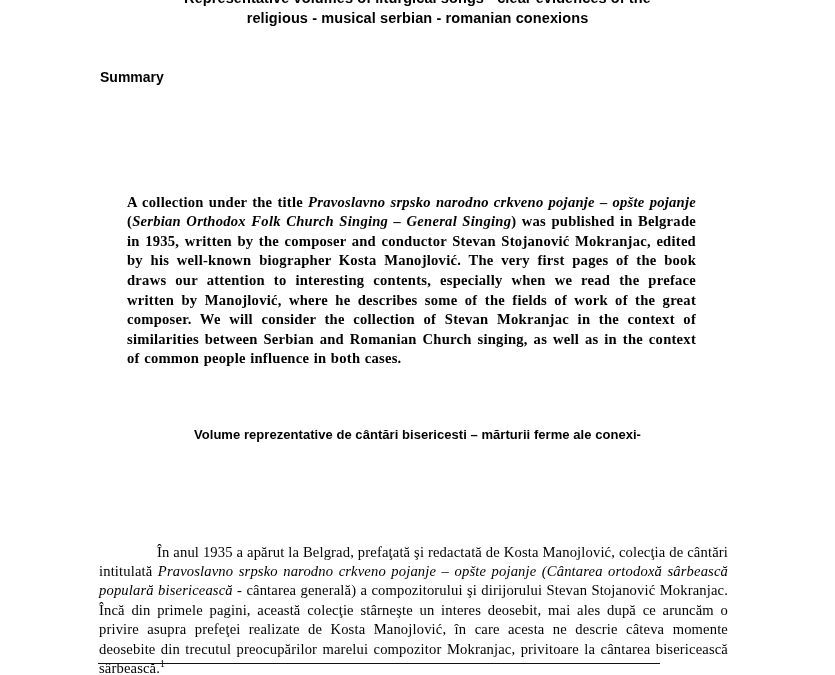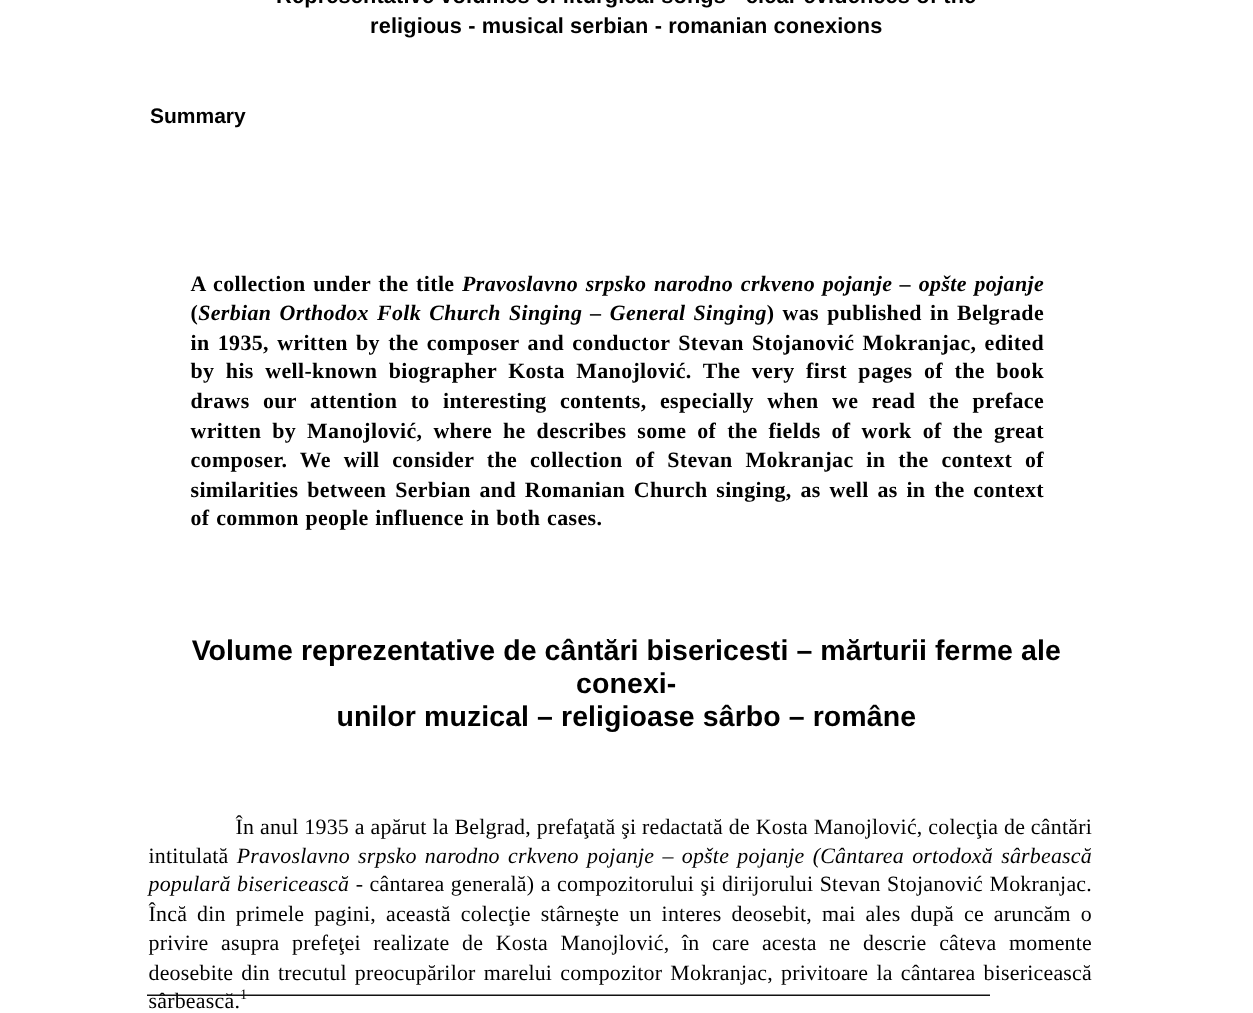--- a/index.html
+++ b/index.html
@@ -42,21 +42,21 @@
     font-family: "Liberation Sans", sans-serif;
     font-weight: bold;
     font-size: 14px;
     line-height: 18px;
   }
 
   
   .en-abstract {
     position: absolute;
     left: 127px;
-    top: 166px;
+    top: 178px;
     width: 569px;
     font-family: "Liberation Serif", serif;
     font-weight: bold;
     font-size: 14.6px;
     line-height: 19.6px;
     text-align: justify;
     text-justify: inter-word;
     letter-spacing: 0.25px;
     word-spacing: 0.6px;
   }
@@ -64,21 +64,21 @@
 
   
   .ro-title {
     position: absolute;
     left: 100px;
     top: 424px;
     width: 635px;
     text-align: center;
     font-family: "Liberation Sans", sans-serif;
     font-weight: bold;
-    font-size: 19px;
+    font-size: 13px;
     line-height: 22px;
     letter-spacing: 0.05px;
   }
   .ro-title .line { display: block; }
 
   
   .ro-body {
     position: absolute;
     left: 99px;
     top: 528px;
@@ -117,20 +117,19 @@
     <span class="line">Representative volumes of liturgical songs - clear evidences of the</span>
     <span class="line">religious - musical serbian - romanian conexions</span>
   </div>
 
   <div class="summary-heading">Summary</div>
 
   <p class="en-abstract"><span>A collection under the title </span><i>Pravoslavno srpsko narodno crkveno pojanje – opšte pojanje</i><span> (</span><i>Serbian Orthodox Folk Church Singing – General Singing</i><span>) was published in Belgrade in 1935, written by the composer and conductor Stevan Stojanović Mokranjac, edited by his well-known biographer Kosta Manojlović. The very first pages of the book draws our attention to interesting contents, especially when we read the preface written by Manojlović, where he describes some of the fields of work of the great composer. We will consider the collection of Stevan Mokranjac in the context of similarities between Serbian and Romanian Church singing, as well as in the context of common people influence in both cases.</span></p>
 
   <div class="ro-title">
     <span class="line">Volume reprezentative de cântări bisericesti – mărturii ferme ale conexi-</span>
-    <span class="line">unilor muzical – religioase sârbo – române</span>
   </div>
 
   <p class="ro-body"><span>În anul 1935 a apărut la Belgrad, prefaţată şi redactată de Kosta Manojlović, colecţia de cântări intitulată </span><i>Pravoslavno srpsko narodno crkveno pojanje – opšte pojanje (Cântarea ortodoxă sârbească populară bisericească</i><span>  - cântarea generală) a compozitorului şi dirijorului Stevan Stojanović Mokranjac. Încă din primele pagini, această colecţie stârneşte un interes deosebit, mai ales după ce aruncăm o privire asupra prefeţei realizate de Kosta Manojlović, în care acesta ne descrie câteva momente deosebite din trecutul preocupărilor marelui compozitor Mokranjac, privitoare la cântarea bisericească sârbească.</span><span class="fn-ref">1</span></p>
 
   <div class="footnote-rule"></div>
 
 </div>
 
 </body></html>

